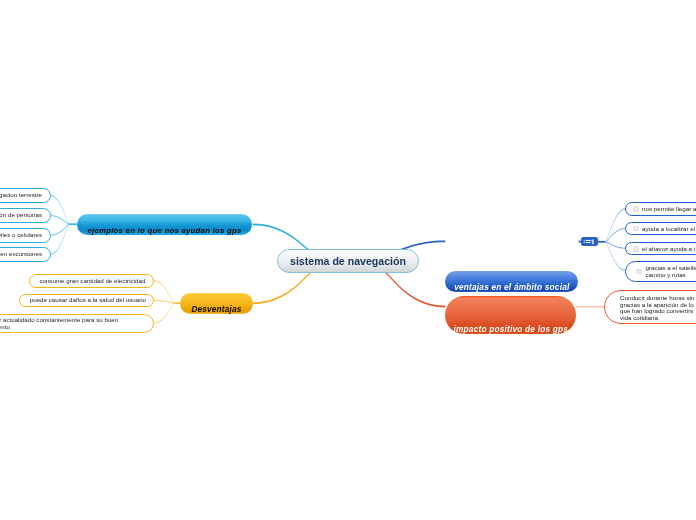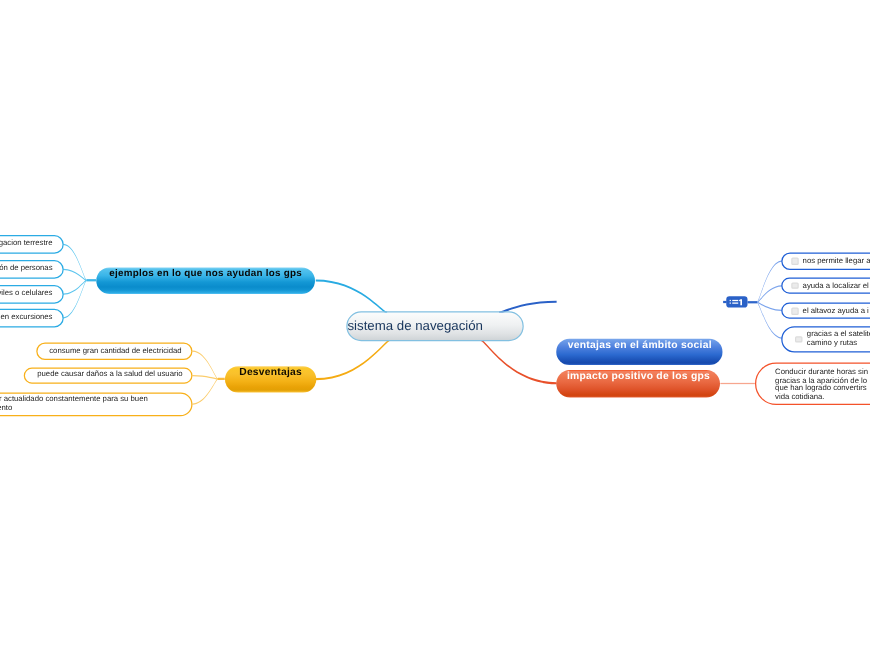--- a/index.html
+++ b/index.html
@@ -3,37 +3,37 @@
 <meta charset="utf-8">
 <style>
   html,body{margin:0;padding:0;}
   body{width:696px;height:520px;background:#ffffff;overflow:hidden;
        font-family:"Liberation Sans",sans-serif;}
   #stage{position:relative;width:696px;height:520px;overflow:hidden;
          will-change:opacity;}
   svg.links{position:absolute;left:0;top:0;width:696px;height:520px;}
 
   
-  .mnode{position:absolute;box-sizing:border-box;display:flex;align-items:flex-start;
+  .mnode{position:absolute;box-sizing:border-box;display:flex;align-items:flex-end;
          justify-content:center;border-radius:999px;font-weight:bold;
-         white-space:nowrap;letter-spacing:0.22px;}
+         white-space:nowrap;letter-spacing:0.22px;font-style:italic;}
   .n-blue{background:linear-gradient(180deg,#84d4f4 0%,#55c2ed 7%,#3bb6e9 30%,#1498d5 55%,#0a8ccc 74%,#1295d3 86%,#2aa9e2 95%,#03a0e8 100%);
           color:#080808;}
   .n-yellow{background:linear-gradient(180deg,#fdd46a 0%,#fcc82a 7%,#f9c02c 30%,#f4b115 58%,#e9a206 80%,#e3a004 91%,#f6bb2b 98%,#fcc43a 100%);
             color:#120c00;}
   .n-dblue{background:linear-gradient(180deg,#7ba8ec 0%,#6e9de8 7%,#4f81de 32%,#2c6ad0 60%,#1a50b5 84%,#1548ac 93%,#2d63c6 99%,#3b74d6 100%);
            color:#ffffff;}
   .n-orange{background:linear-gradient(180deg,#f7501b 0%,#f28160 6%,#ef7851 20%,#e96841 45%,#de5228 72%,#d2430f 92%,#dd5526 99%,#e8603a 100%);
             color:#ffffff;}
 
   
   .root{position:absolute;box-sizing:border-box;display:flex;align-items:center;
-        justify-content:flex-start;border-radius:999px;white-space:nowrap;
+        justify-content:center;border-radius:999px;white-space:nowrap;
         background:linear-gradient(180deg,#fbfcfc 0%,#eff1f2 45%,#dfe2e4 78%,#cfd4d7 100%);
-        border:1.5px solid #82c0e1;color:#18355c;font-weight:normal;}
+        border:1.5px solid #82c0e1;color:#18355c;font-weight:bold;}
 
   
   .leaf{position:absolute;box-sizing:border-box;display:flex;align-items:center;
         border-radius:999px;background:#fff;overflow:hidden;}
   .leaf.rt{justify-content:flex-end;}
   .leaf .txt{color:#1c1c1c;line-height:6.6px;white-space:nowrap;font-size:6.2px;
              position:relative;top:0.4px;}
   .l-blue{border:1.8px solid #2babe4;}
   .l-yellow{border:1.6px solid #f8b01a;}
   .l-dblue{border:1.7px solid #1f5fd6;}
@@ -98,21 +98,21 @@
       <rect x="2.7" y="2.9" width="1.0" height="1.0" fill="#fff"></rect>
       <rect x="2.7" y="5.0" width="1.0" height="1.0" fill="#fff"></rect>
       <rect x="4.8" y="2.9" width="4.8" height="1.0" fill="#fff"></rect>
       <rect x="4.8" y="5.0" width="4.8" height="1.0" fill="#fff"></rect>
       <g>
         <path d="M 12.6 2.4 L 12.6 7.2 L 11.3 7.2 L 11.3 3.6 L 10.3 4.0 L 10.3 3.1 L 11.6 2.4 Z" fill="#ffffff"></path>
       </g>
     </svg>
   </div>
 
-  <div class="mnode n-orange" style="left:445.3px;top:296.3px;width:131px;height:22px;font-size:8.25px;">
+  <div class="mnode n-orange" style="left:445.3px;top:296.3px;width:131px;height:38px;font-size:8.25px;">
     <span>impacto positivo de los gps</span>
   </div>
 
   <div class="leaf l-blue rt" style="left:-40px;top:188px;width:90.6px;height:14.8px;padding:0 7.6px;">
     <span class="txt">la navegacion terrestre</span>
   </div>
   <div class="leaf l-blue rt" style="left:-40px;top:208px;width:90.6px;height:14.8px;padding:0 7.6px;">
     <span class="txt">la ubicación de personas</span>
   </div>
   <div class="leaf l-blue rt" style="left:-40px;top:228px;width:90.6px;height:14.8px;padding:0 7.6px;">

